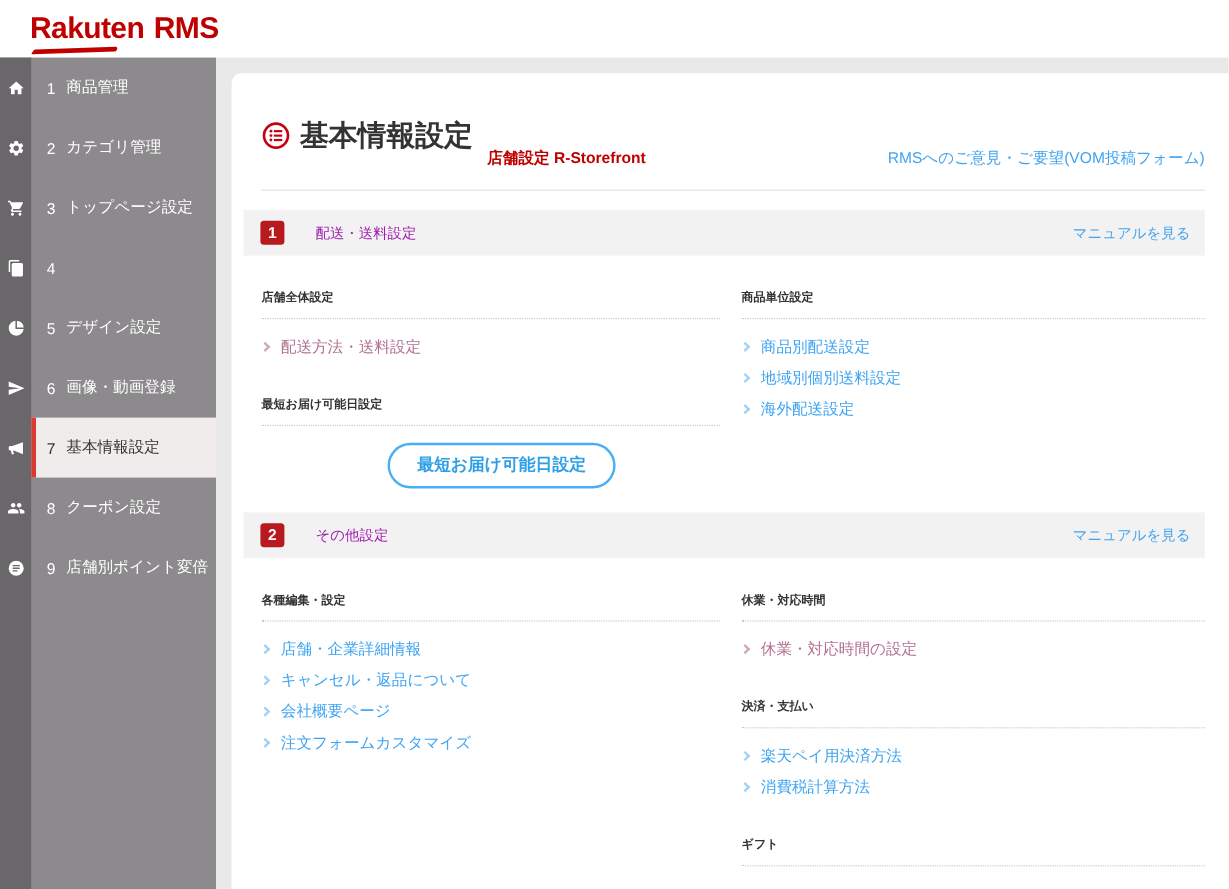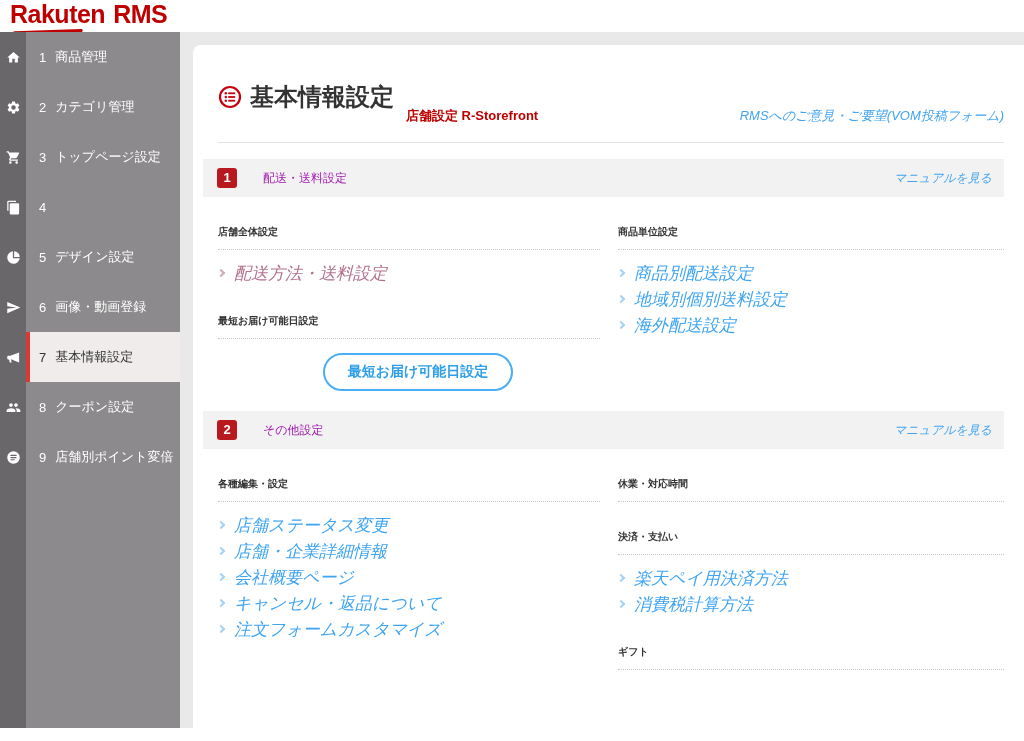--- a/index.html
+++ b/index.html
@@ -2,21 +2,21 @@
 <html lang="ja"><head>
 <meta charset="utf-8">
 <style>
   * { box-sizing: border-box; }
   html,body { margin:0; padding:0; }
   body {
     width:1024px; height:741px; overflow:hidden; background:#ffffff;
     font-family:"Liberation Sans","DejaVu Sans",sans-serif; color:#333;
   }
   
-  .topbar { height:32px; display:flex; padding-left:10px; background:#fff; }
+  .topbar { height:48px; display:flex; align-items:center; padding-left:25px; background:#fff; }
   .logo { color:#bf0000; font-weight:bold; font-size:25px; letter-spacing:-0.5px; display:flex; align-items:baseline; }
   .logo .rak { position:relative; display:inline-block; }
   .logo .rak::after {
     content:""; position:absolute; left:3px; bottom:-5px; width:72%; height:4px;
     background:#bf0000; border-radius:2px 6px 2px 2px; transform:skewX(-35deg) rotate(-2deg);
   }
   .logo .rms { margin-left:8px; }
   
   .layout { display:flex; height:696px; }
   .sidebar { width:180px; flex-shrink:0; background:#8c8a8c; position:relative; }
@@ -30,36 +30,36 @@
   
   .content { flex:1; background:#e9e9e9; }
   .card { margin:13px 0 0 13px; background:#fff; border-radius:8px 0 0 0; height:calc(100% - 13px);
           padding:20px 20px 0 10px; overflow:hidden; }
   .page-header { display:flex; align-items:flex-end; padding-left:15px; }
   .ph-main { display:flex; align-items:center; }
   .ph-icon { display:flex; }
   .page-title { font-size:24px; font-weight:bold; color:#333; margin-left:8px; }
   .page-sub { color:#bf0000; font-weight:bold; font-size:13px; margin-left:12px; margin-bottom:4px; }
   .spacer { flex:1; }
-  a { cursor:pointer;font-style:italic; }
+  a { cursor:pointer; }
   .feedback { font-size:13px; color:#42a4f1; text-decoration:none; margin-bottom:4px; white-space:nowrap; }
   .header-divider { border-bottom:1px solid #e3e3e3; margin:13px 0 0 15px; }
   
   .band { margin-top:16px; background:#f2f2f2; height:38px; display:flex; align-items:center; padding:0 12px 0 14px; }
   .badge { width:20px; height:20px; background:#b8191f; color:#fff; font-size:13px; font-weight:bold;
            text-align:center; line-height:20px; border-radius:3px; flex-shrink:0; }
   .band-title { font-size:12px; color:#a21caf; margin-left:26px; }
   .manual { font-size:12px; color:#42a4f1; text-decoration:none; }
   .cols { display:grid; grid-template-columns:400px 1fr; padding-left:15px; align-items:start; }
   .group-heading { font-size:10px; font-weight:bold; color:#333; padding:18px 0 10px;
                    border-bottom:1px dotted #c9c9c9; }
   .col-left .group-heading { margin-right:18px; }
   ul.links { list-style:none; margin:8px 0 0; padding:0; }
   .links li { height:26px; display:flex; align-items:center; position:relative; }
-  .link { font-size:17px; text-decoration:none; color:#3da4f2; display:flex; align-items:center; }
+  .link { font-size:13px; text-decoration:none; color:#3da4f2; display:flex; align-items:center; }
   .chev { display:inline-block; width:6px; height:6px; border-top:2px solid #a5d2f3; border-right:2px solid #a5d2f3;
           transform:rotate(45deg); margin-right:10px; flex-shrink:0; }
   .link.visited { color:#b2718f; }
   .link.visited .chev { border-color:#d0a9bb; }
   .pill-button { display:block; margin:14px auto 4px; width:190px; background:#fff; border:2px solid #48aef5;
                  color:#2d9fe8; font-weight:bold; font-size:14px; padding:8px 0; border-radius:22px;
                  text-align:center; cursor:pointer; font-family:inherit; }
   .red-ellipse { position:absolute; left:-22px; top:-7px; width:300px; height:40px;
                  border:4px solid rgba(223,31,40,0.88); border-radius:50%;
                  transform:rotate(-1.2deg); pointer-events:none; z-index:2; }
@@ -258,55 +258,57 @@
           <span class="spacer"></span>
           <a class="manual">マニュアルを見る</a>
         </div>
         <div class="cols">
           <div class="col-left">
             <h3 class="group-heading">各種編集・設定</h3>
             <ul class="links">
               <li>
                 <a class="link">
                     <span class="chev"></span>
-                    <span>店舗ステータス変更</span>
-                  </a>
-              </li>
-              <li>
-                <a class="link">
-                    <span class="chev"></span>
                     <span>店舗・企業詳細情報</span>
                   </a>
               </li>
               <li>
                 <a class="link">
                     <span class="chev"></span>
+                    <span>キャンセル・返品について</span>
+                  </a>
+              </li>
+              <li>
+                <a class="link">
+                    <span class="chev"></span>
                     <span>会社概要ページ</span>
-                  </a>
-              </li>
-              <li>
-                <a class="link">
-                    <span class="chev"></span>
-                    <span>キャンセル・返品について</span>
                   </a>
               </li>
               <li>
                 <a class="link">
                     <span class="chev"></span>
                     <span>注文フォームカスタマイズ</span>
                   </a>
               </li>
               <li>
                 
               </li>
 
             </ul>
           </div>
           <div class="col-right">
             <h3 class="group-heading">休業・対応時間</h3>
+            <ul class="links">
+              <li>
+                <a class="link visited">
+                    <span class="chev"></span>
+                    <span>休業・対応時間の設定</span>
+                  </a>
+              </li>
+            </ul>
             <h3 class="group-heading">決済・支払い</h3>
             <ul class="links">
               <li>
                 <a class="link">
                     <span class="chev"></span>
                     <span>楽天ペイ用決済方法</span>
                   </a>
               </li>
               <li>
                 <a class="link">

